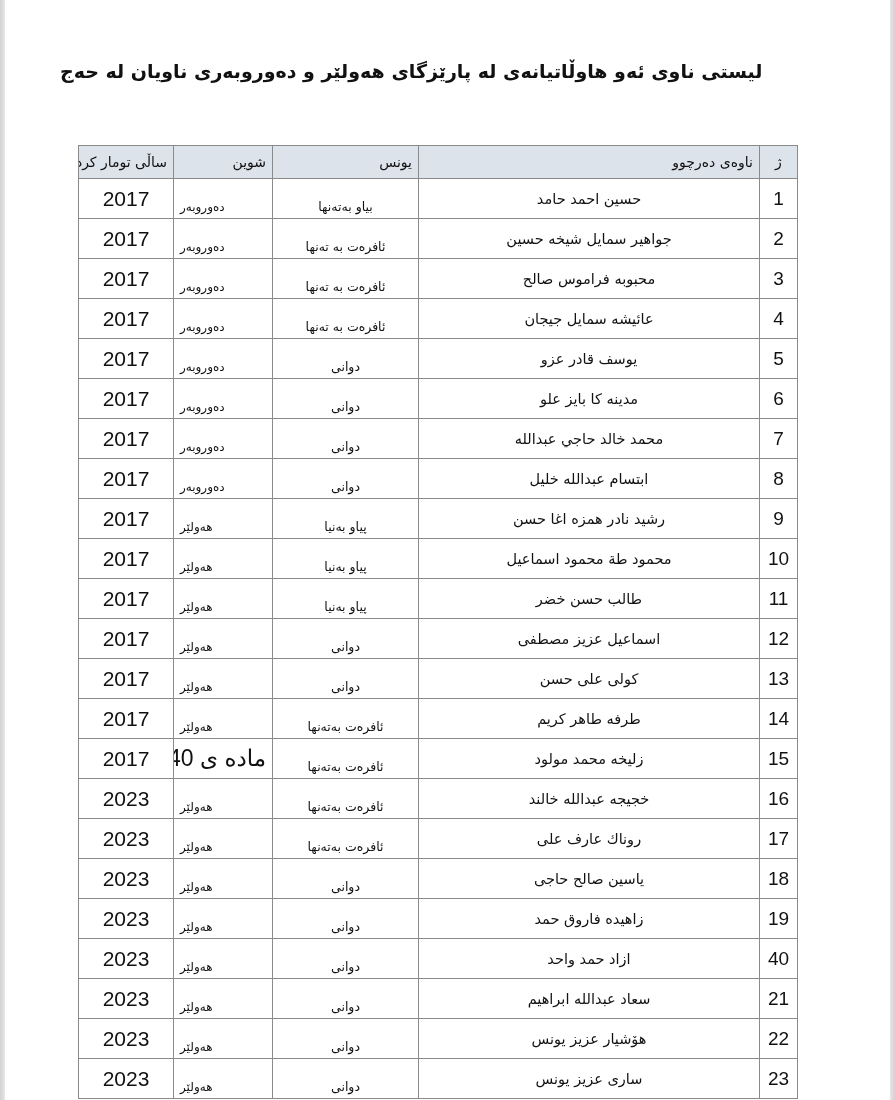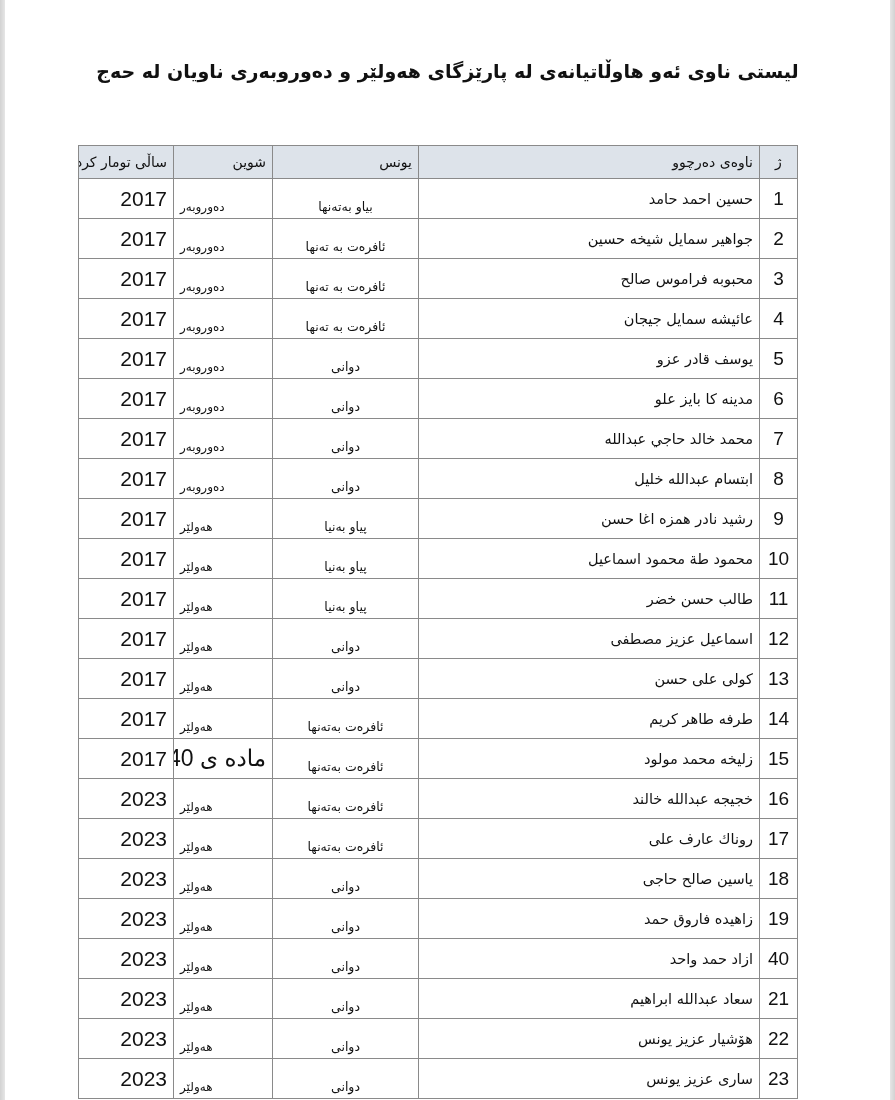--- a/index.html
+++ b/index.html
@@ -9,21 +9,21 @@
     }
     .edge-left, .edge-right {
       position: absolute; top: 0; width: 5px; height: 1100px;
       background: linear-gradient(to right, #d2d2d2, #e6e6e6);
     }
     .edge-left { left: 0; }
     .edge-right { right: 0; background: linear-gradient(to left, #d2d2d2, #e6e6e6); }
 
     .title {
       position: absolute; left: 60px; right: 60px; top: 50px;
-      direction: rtl; text-align: center;
+      direction: rtl; text-align: left;
       font-family: "DejaVu Sans", sans-serif; font-weight: bold;
       font-size: 19px; line-height: 42px; color: #111;
     }
     .title .num { font-family: "Liberation Sans", sans-serif; font-size: 23px; font-weight: normal; }
 
     table.list {
       position: absolute; left: 78px; top: 145px; width: 714px;
       border-collapse: collapse; direction: rtl;
       table-layout: fixed;
     }
@@ -31,26 +31,26 @@
       border: 1px solid #8a8a8a; padding: 0 6px; overflow: hidden; white-space: nowrap;
     }
     table.list th {
       background: #dde3ea; height: 32px; font-weight: normal;
       font-family: "DejaVu Sans", sans-serif; font-size: 14px; color: #111;
       text-align: right; vertical-align: middle;
     }
     table.list td { height: 35px; vertical-align: middle; }
     .c-no { width: 25px; text-align: center !important; font-family: "Liberation Sans", sans-serif; font-size: 19px; }
     th.c-no { font-size: 16px; }
-    .c-name { width: 328px; text-align: right; font-family: "DejaVu Sans", sans-serif; font-size: 14.5px; }
+    .c-name { width: 328px; text-align: center; font-family: "DejaVu Sans", sans-serif; font-size: 14.5px; }
     .c-group { width: 133px; text-align: center; font-family: "DejaVu Sans", sans-serif; font-size: 12.5px; vertical-align: bottom !important; padding-bottom: 4px !important; }
     .c-loc { width: 86px; text-align: left; font-family: "DejaVu Sans", sans-serif; font-size: 12px; vertical-align: bottom !important; padding-bottom: 4px !important; }
     .c-loc.num-loc { font-family: "Liberation Sans", sans-serif; font-size: 23px; vertical-align: middle !important; padding-bottom: 0 !important; }
     .c-year { width: 82px; text-align: left; font-family: "Liberation Sans", sans-serif; font-size: 21px; padding-left: 75px; }
-    td.c-year { text-align: right; padding-left: 76px; padding-right: 4px; }
+    td.c-year { text-align: center; padding-left: 76px; padding-right: 4px; }
     th.c-group, th.c-loc { vertical-align: middle !important; padding-bottom: 0 !important; font-size: 14px; }
     th.c-year { font-size: 13.5px; text-align: right; padding-left: 2px; }
   </style>
 </head>
 <body>
 
 <div class="edge-left"></div>
 <div class="edge-right"></div>
 
 <div class="title">

